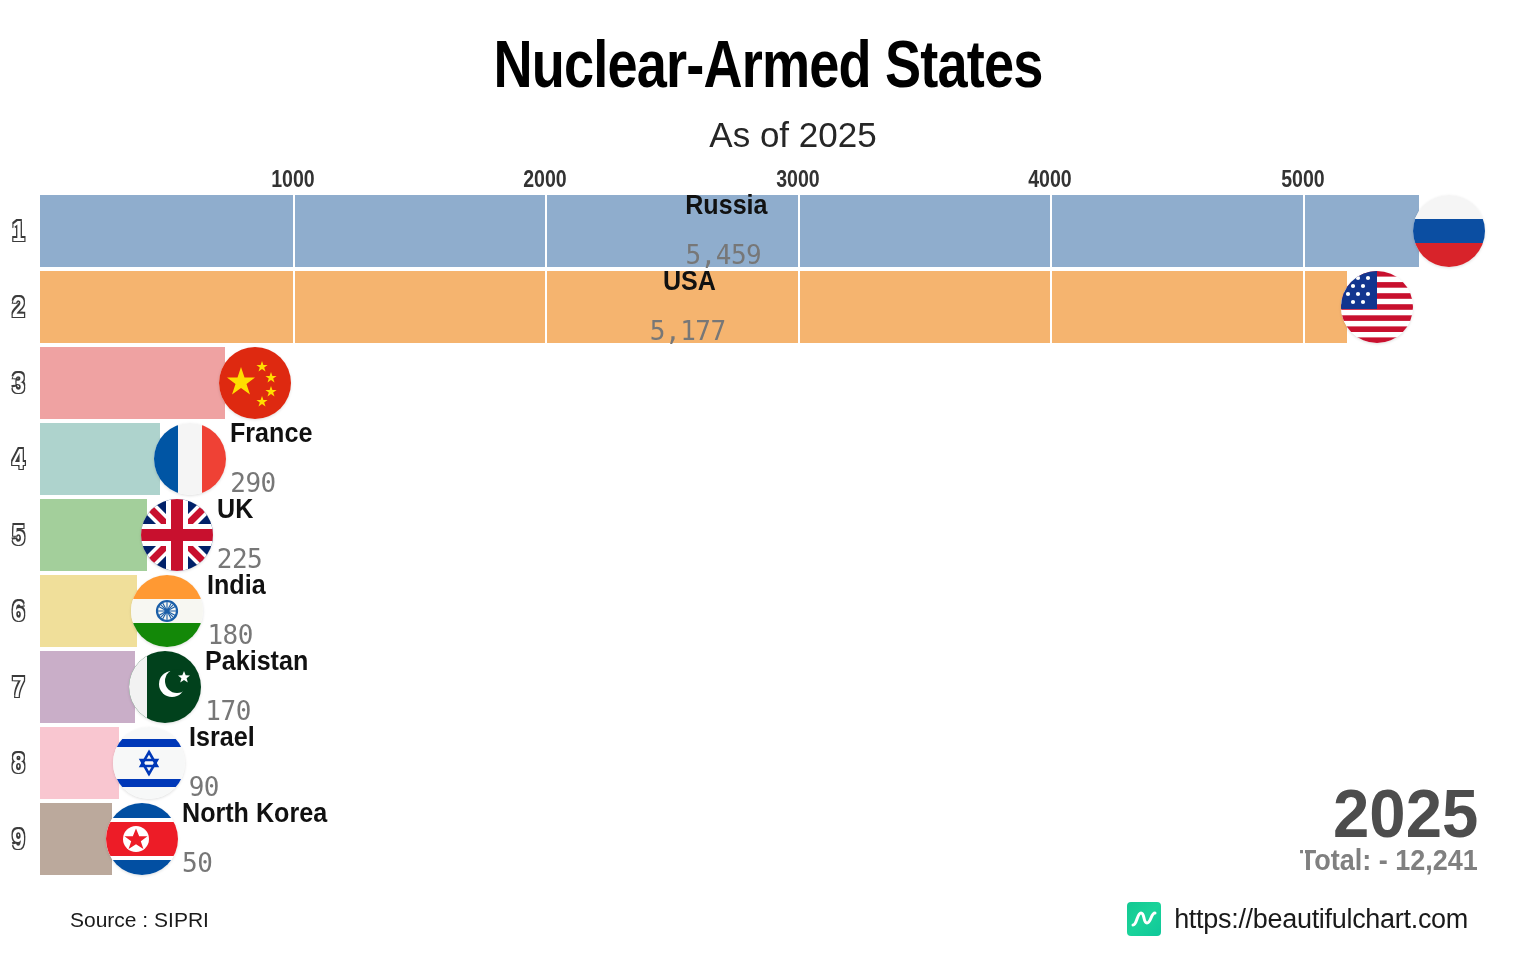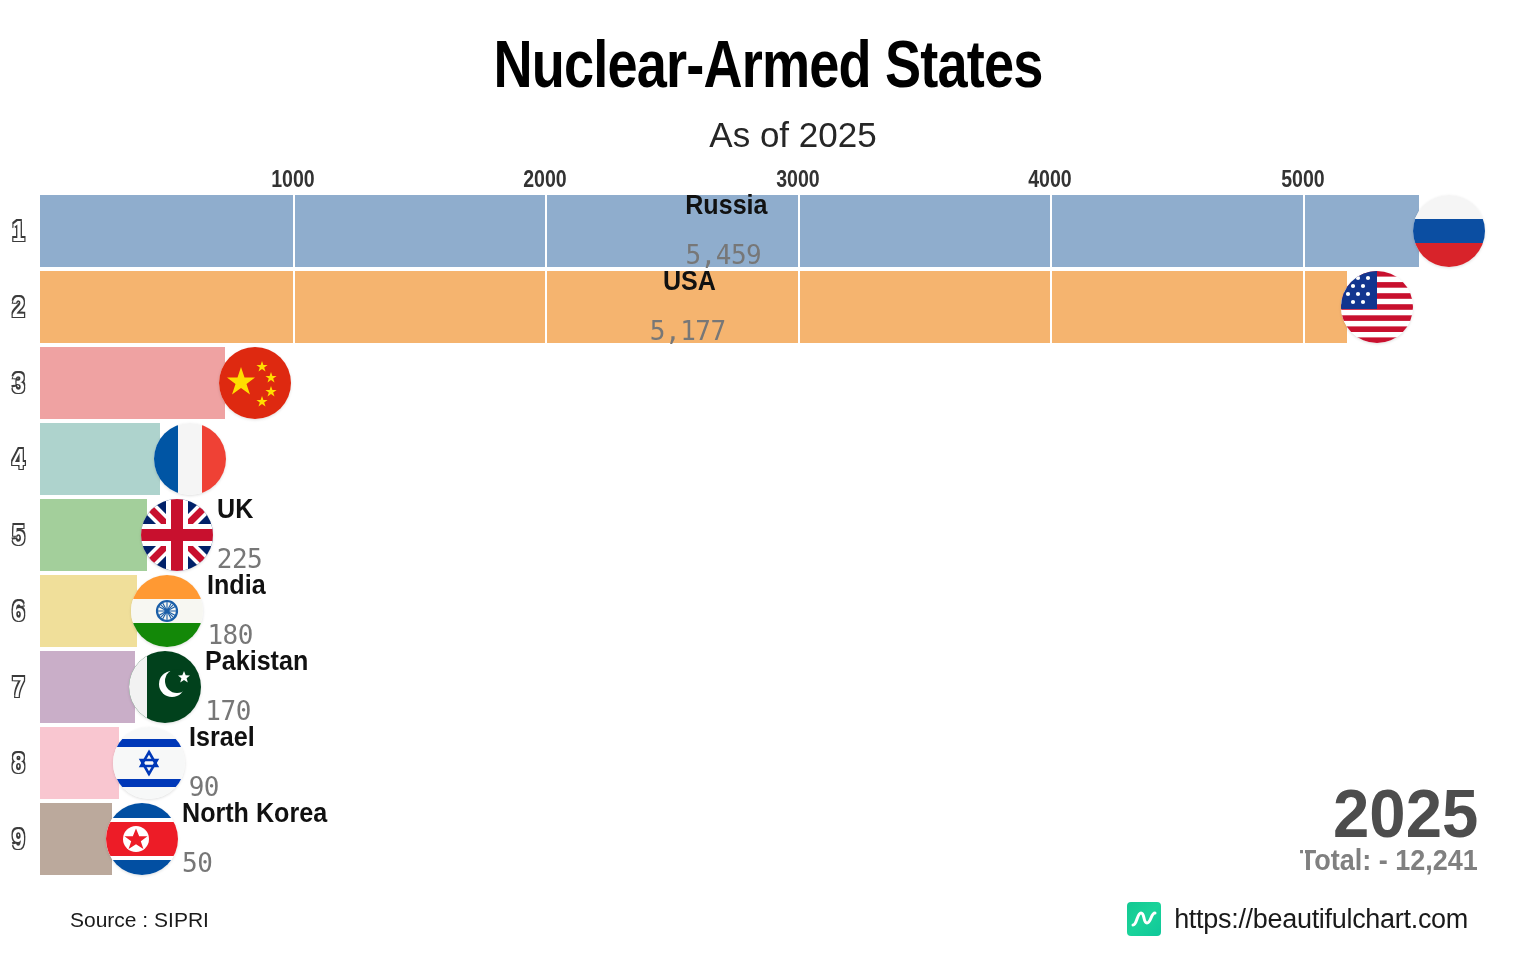--- a/index.html
+++ b/index.html
@@ -300,20 +300,24 @@
     <div class="row" style="top: 263px; width: 1536px;">
       <div class="bar" style="width: 120.32px; background: rgb(174, 211, 205);"></div>
       <div class="rank">4</div>
       <div class="flag" style="left: 154.32px;">
         <svg viewBox="0 0 72 72">
           <rect x="0" width="24" height="72" fill="#0055a4"></rect>
           <rect x="24" width="24" height="72" fill="#f5f5f5"></rect>
           <rect x="48" width="24" height="72" fill="#ef4135"></rect>
         </svg>
       </div>
+      <div class="labelbox outside" style="left: 230.32px; width: 320px;">
+        <div class="cname">France</div>
+        <div class="cval">290</div>
+      </div>
     </div>
     <div class="row" style="top: 339px; width: 1536px;">
       <div class="bar" style="width: 106.8px; background: rgb(163, 207, 155);"></div>
       <div class="rank">5</div>
       <div class="flag" style="left: 140.8px;">
         <svg viewBox="0 0 72 72">
           <rect width="72" height="72" fill="#012169"></rect>
           <path d="M0,0 L72,72 M72,0 L0,72" stroke="#ffffff" stroke-width="14"></path>
           <path d="M0,0 L72,72 M72,0 L0,72" stroke="#c8102e" stroke-width="7"></path>
           <path d="M36,0 V72 M0,36 H72" stroke="#ffffff" stroke-width="22"></path>

